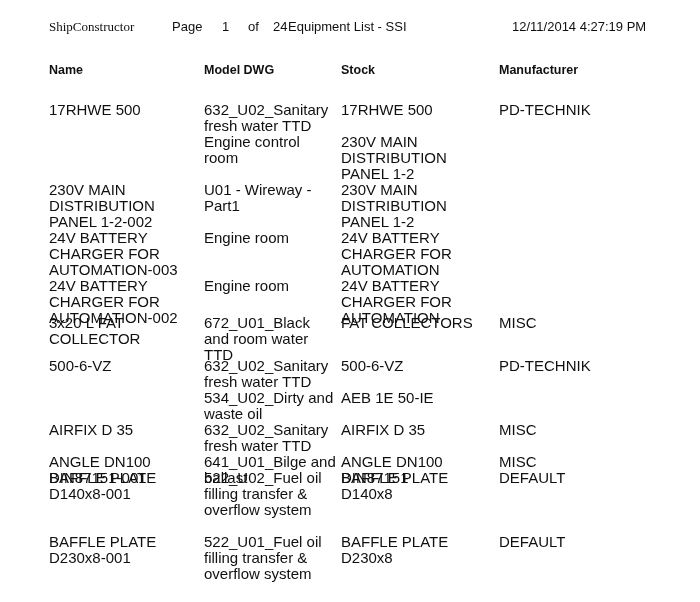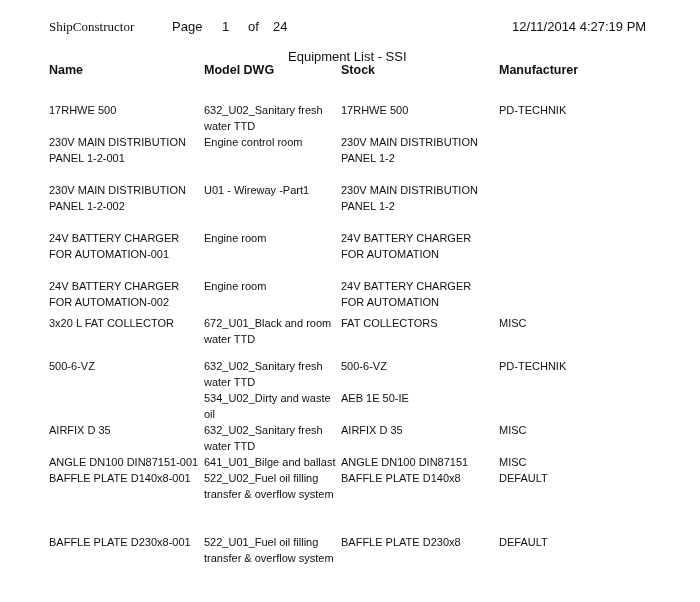--- a/index.html
+++ b/index.html
@@ -31,38 +31,38 @@
   .ph-item {
     position: absolute;
     top: 0;
     display: block;
   }
   .ph-app        { left: 49px; font-family: Liberation Serif, serif; }
   .ph-pagelabel  { left: 172px; }
   .ph-pagenum    { left: 222px; }
   .ph-oflabel    { left: 248px; }
   .ph-pagecount  { left: 273px; }
-  .ph-reporttitle{ left: 288px; margin-top: 30px; }
+  .ph-reporttitle{ left: 288px; }
   .ph-timestamp  { left: 512px; }
 
   
   .report {
     position: absolute;
     top: 62px;
     left: 0;
     width: 700px;
   }
   .grid-row {
     position: relative;
     width: 700px;
   }
   .cell {
     position: absolute;
     top: 0;
-    font-size: 11px;
+    font-size: 15px;
     line-height: 16px;
     white-space: pre-line;
     word-wrap: break-word;
   }
   .col-name  { left: 49px;  width: 150px; }
   .col-model { left: 204px; width: 132px; }
   .col-stock { left: 341px; width: 152px; }
   .col-manu  { left: 499px; width: 195px; }
 
   .header-row .cell {
@@ -97,33 +97,32 @@
   </div>
 
   <div id="rows-container" style="position: relative;">
       <div class="grid-row data-row" style="position: absolute; top: 20px; left: 0px; height: 32px;">
         <span class="cell col-name">17RHWE 500</span>
         <span class="cell col-model">632_U02_Sanitary fresh water TTD</span>
         <span class="cell col-stock">17RHWE 500</span>
         <span class="cell col-manu">PD-TECHNIK</span>
       </div>
       <div class="grid-row data-row" style="position: absolute; top: 52px; left: 0px; height: 48px;">
-        <span class="cell col-name">230V MAIN DISTRIBUTION PANEL 1-2-001</span>
         <span class="cell col-model">Engine control room</span>
         <span class="cell col-stock">230V MAIN DISTRIBUTION PANEL 1-2</span>
         <span class="cell col-manu"></span>
       </div>
       <div class="grid-row data-row" style="position: absolute; top: 100px; left: 0px; height: 48px;">
         <span class="cell col-name">230V MAIN DISTRIBUTION PANEL 1-2-002</span>
         <span class="cell col-model">U01 - Wireway -Part1</span>
         <span class="cell col-stock">230V MAIN DISTRIBUTION PANEL 1-2</span>
         <span class="cell col-manu"></span>
       </div>
       <div class="grid-row data-row" style="position: absolute; top: 148px; left: 0px; height: 48px;">
-        <span class="cell col-name">24V BATTERY CHARGER FOR AUTOMATION-001</span>
+        <span class="cell col-name">24V BATTERY CHARGER FOR AUTOMATION-003</span>
         <span class="cell col-model">Engine room</span>
         <span class="cell col-stock">24V BATTERY CHARGER FOR AUTOMATION</span>
         <span class="cell col-manu"></span>
       </div>
       <div class="grid-row data-row" style="position: absolute; top: 196px; left: 0px; height: 48px;">
         <span class="cell col-name">24V BATTERY CHARGER FOR AUTOMATION-002</span>
         <span class="cell col-model">Engine room</span>
         <span class="cell col-stock">24V BATTERY CHARGER FOR AUTOMATION</span>
         <span class="cell col-manu"></span>
       </div>

